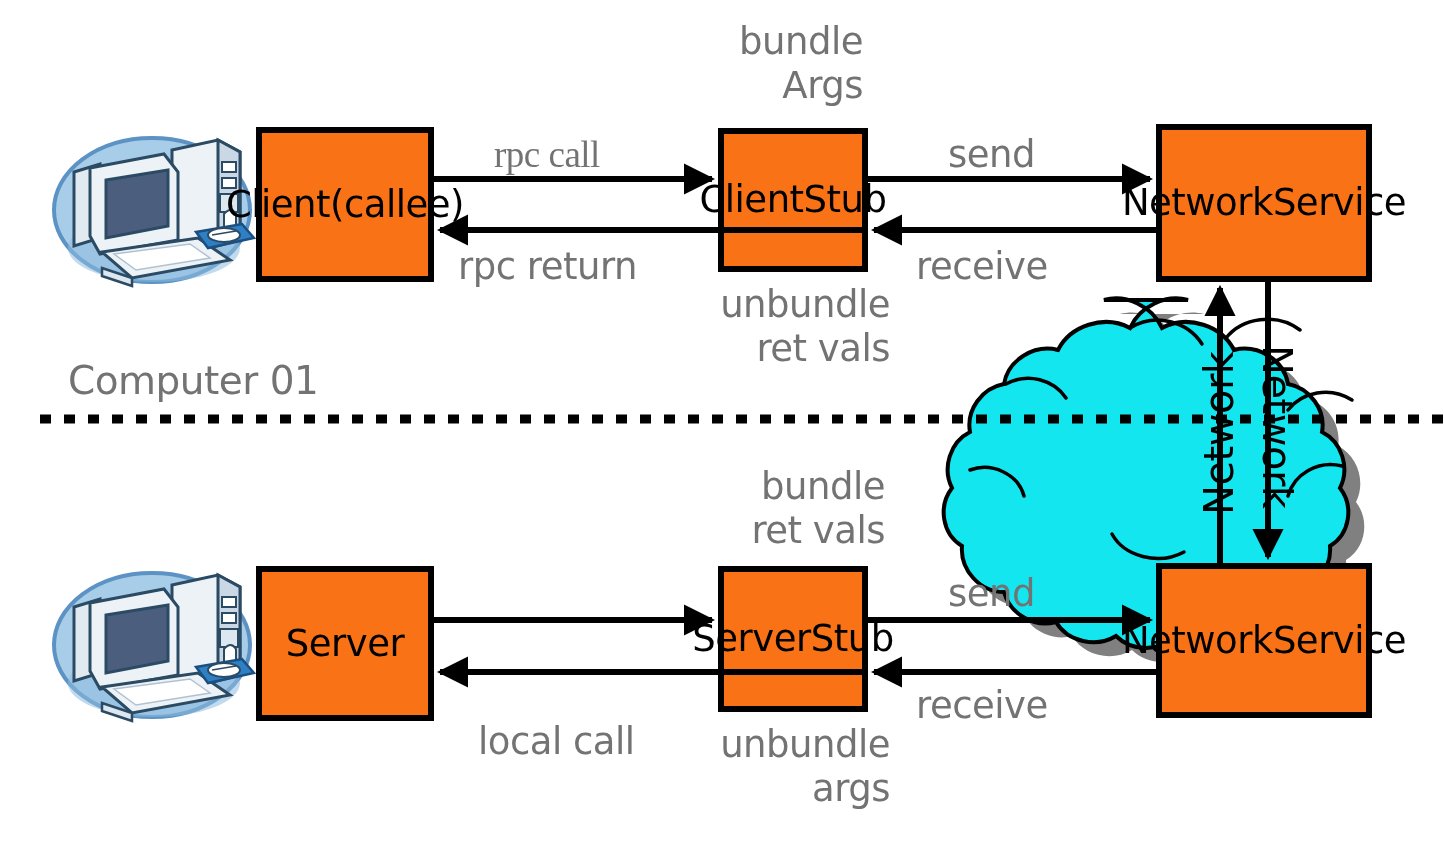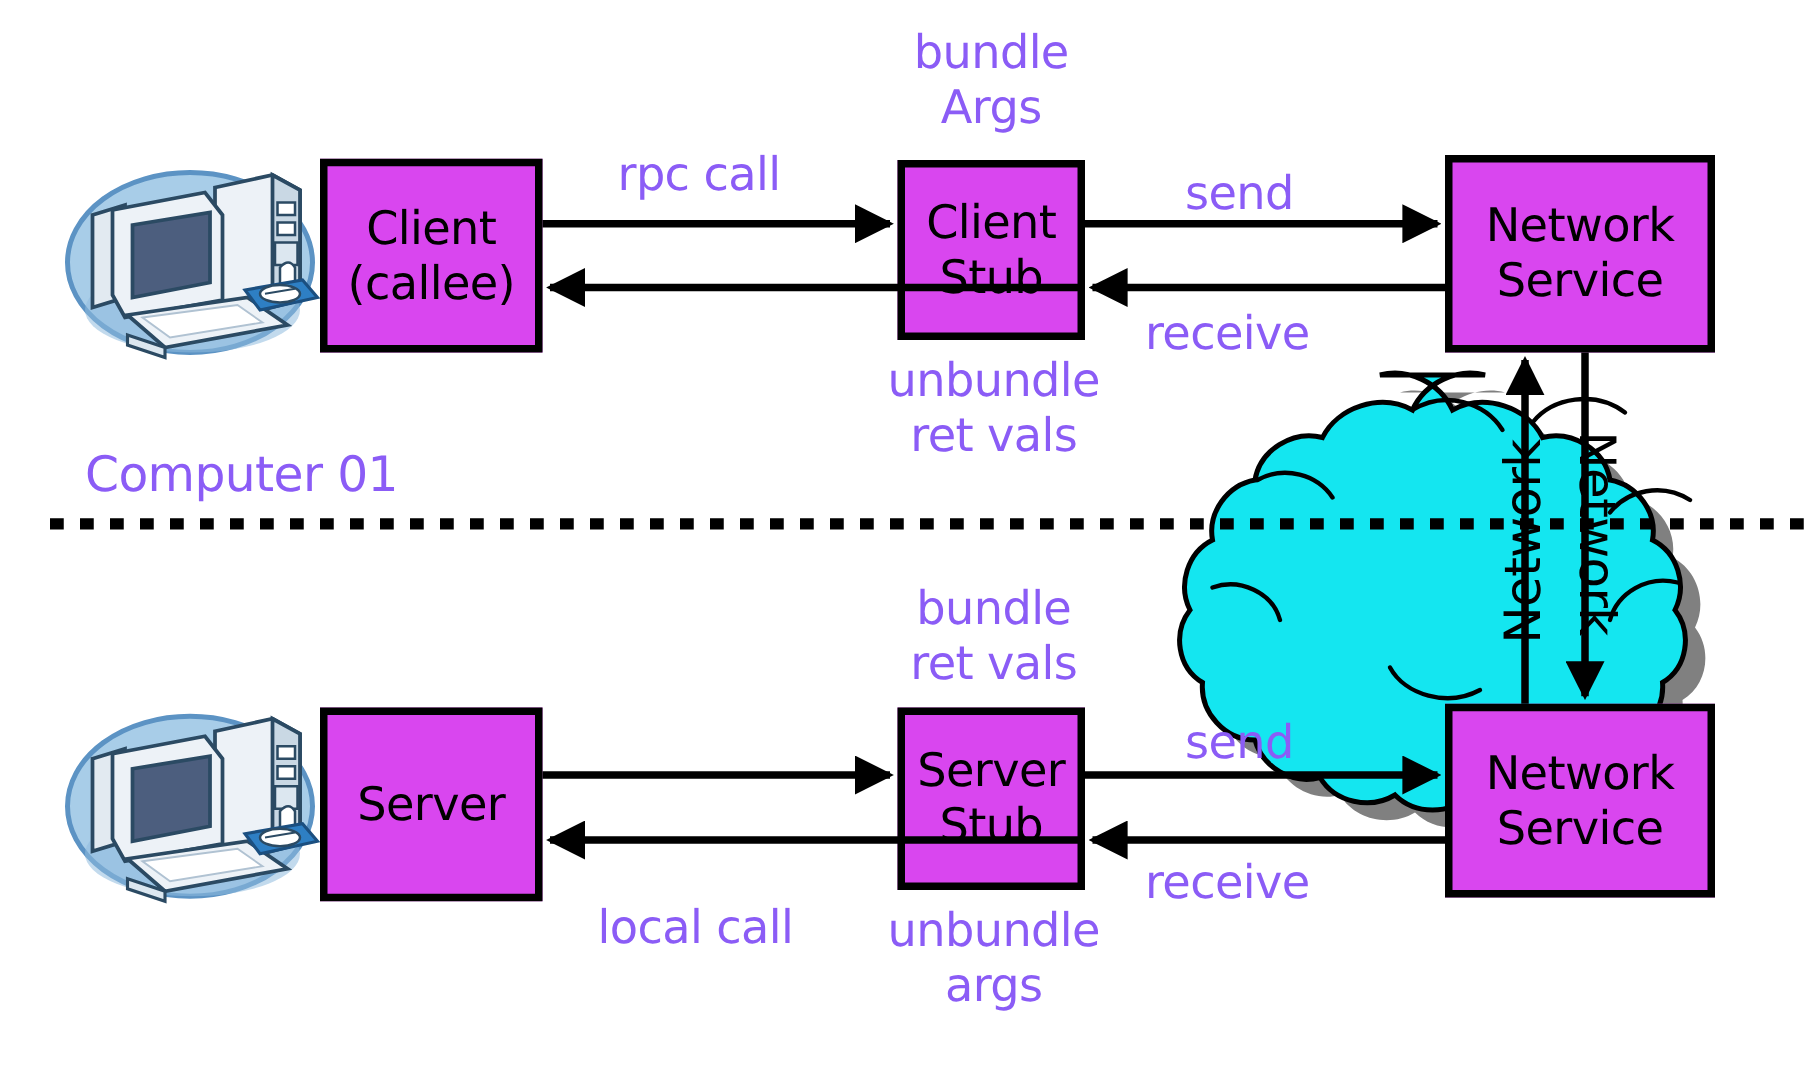--- a/index.html
+++ b/index.html
@@ -13,42 +13,42 @@
     width: 1444px;
     height: 862px;
     background: #ffffff;
     overflow: hidden;
     font-family: "DejaVu Sans", sans-serif;
   }
   
   .gbox {
     position: absolute;
     box-sizing: border-box;
-    background: #d946ef;
+    background: #f97316;
     border: 6px solid #000000;
     display: flex;
-    flex-direction: column;
+    flex-direction: row;
     align-items: center;
     justify-content: center;
     line-height: 1.18;
     color: #000000;
     font-size: 37px;
     letter-spacing: -0.5px;
     z-index: 6;
   }
   .gbox span { display: block; white-space: nowrap; }
 
   
   .lbl {
     position: absolute;
-    color: #8b5cf6;
+    color: #737373;
     font-size: 37px;
     line-height: 1.18;
     white-space: nowrap;
-    text-align: center;
+    text-align: right;
     letter-spacing: -0.5px;
     z-index: 7;
   }
   .lbl.two span { display: block; }
   .lbl.big { font-size: 39px; margin-left: 36px; }
 
   
   .layer {
     position: absolute;
     left: 0; top: 0;
@@ -249,21 +249,22 @@
       <line x1="868" y1="620" x2="1150" y2="620" marker-end="url(#ar)"></line>
 
       <line x1="1156" y1="672" x2="874" y2="672" marker-end="url(#ar)"></line>
 
       <line x1="1220" y1="563" x2="1220" y2="288" marker-end="url(#ar)"></line>
 
       <line x1="1268" y1="282" x2="1268" y2="557" marker-end="url(#ar)"></line>
     </g>
   </svg>
 
-  <div class="lbl" style="left:494px; top:118px;">rpc call</div>
+  <div class="lbl" style="left:494px; top:133px;font-family:Liberation Serif, serif;">rpc call</div>
+  <div class="lbl" style="left:458px; top:245px;">rpc return</div>
   <div class="lbl" style="left:948px; top:133px;">send</div>
   <div class="lbl" style="left:916px; top:245px;">receive</div>
 
   <div class="lbl" style="left:478px; top:720px;">local call</div>
   <div class="lbl" style="left:948px; top:572px;">send</div>
   <div class="lbl" style="left:916px; top:684px;">receive</div>
 
   <div class="lbl two" style="left:723px; top:20px; width:140px;">
     <span>bundle</span>
     <span>Args</span>

